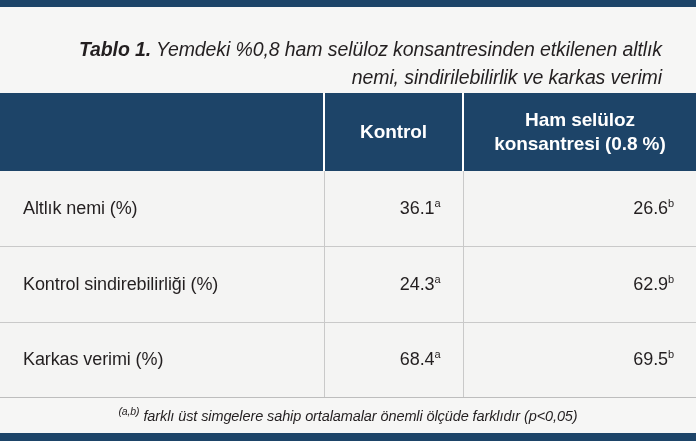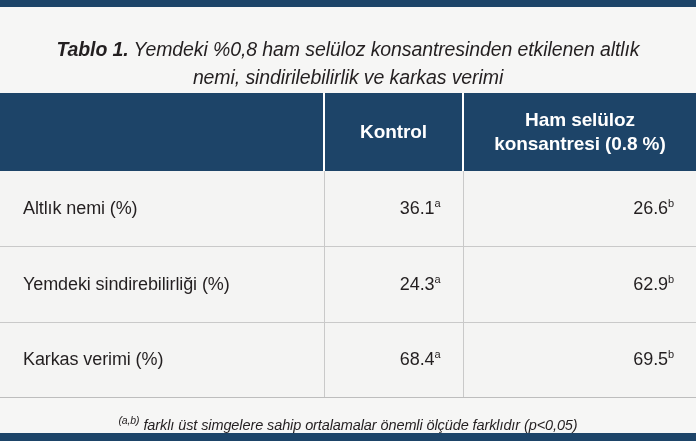--- a/index.html
+++ b/index.html
@@ -42,21 +42,21 @@
     align-items: center;
     justify-content: center;
     padding: 0 34px;
     box-sizing: border-box;
   }
   .caption-text {
     font-style: italic;
     font-size: 19.5px;
     line-height: 1.42;
     color: #231f20;
-    text-align: center;
+    text-align: right;
     letter-spacing: -0.1px;
     margin-top: 28px;
   }
   .caption-text .caption-label {
     font-weight: bold;
     font-style: italic;
   }
 
   
   .tbl {
@@ -116,21 +116,21 @@
     vertical-align: super;
     line-height: 0;
   }
 
   
   .footnote-area {
     flex: 0 0 auto;
     height: 35px;
     background: #f6f6f5;
     display: flex;
-    align-items: flex-end;
+    align-items: center;
     justify-content: center;
     padding: 0 22px;
     box-sizing: border-box;
   }
   .footnote-text {
     font-style: italic;
     font-size: 14.5px;
     color: #231f20;
     text-align: center;
     letter-spacing: -0.1px;
@@ -165,21 +165,21 @@
         <th><span>Ham selüloz</span><br><span>konsantresi (0.8 %)</span></th>
       </tr>
     </thead>
     <tbody>
       <tr>
         <td class="cell-label">Altlık nemi (%)</td>
         <td class="cell-value"><span>36.1</span><span class="sup">a</span></td>
         <td class="cell-value"><span>26.6</span><span class="sup">b</span></td>
       </tr>
       <tr>
-        <td class="cell-label">Yemdeki sindirebilirliği (%)</td>
+        <td class="cell-label">Kontrol sindirebilirliği (%)</td>
         <td class="cell-value"><span>24.3</span><span class="sup">a</span></td>
         <td class="cell-value"><span>62.9</span><span class="sup">b</span></td>
       </tr>
       <tr>
         <td class="cell-label">Karkas verimi (%)</td>
         <td class="cell-value"><span>68.4</span><span class="sup">a</span></td>
         <td class="cell-value"><span>69.5</span><span class="sup">b</span></td>
       </tr>
     </tbody>
   </table>

